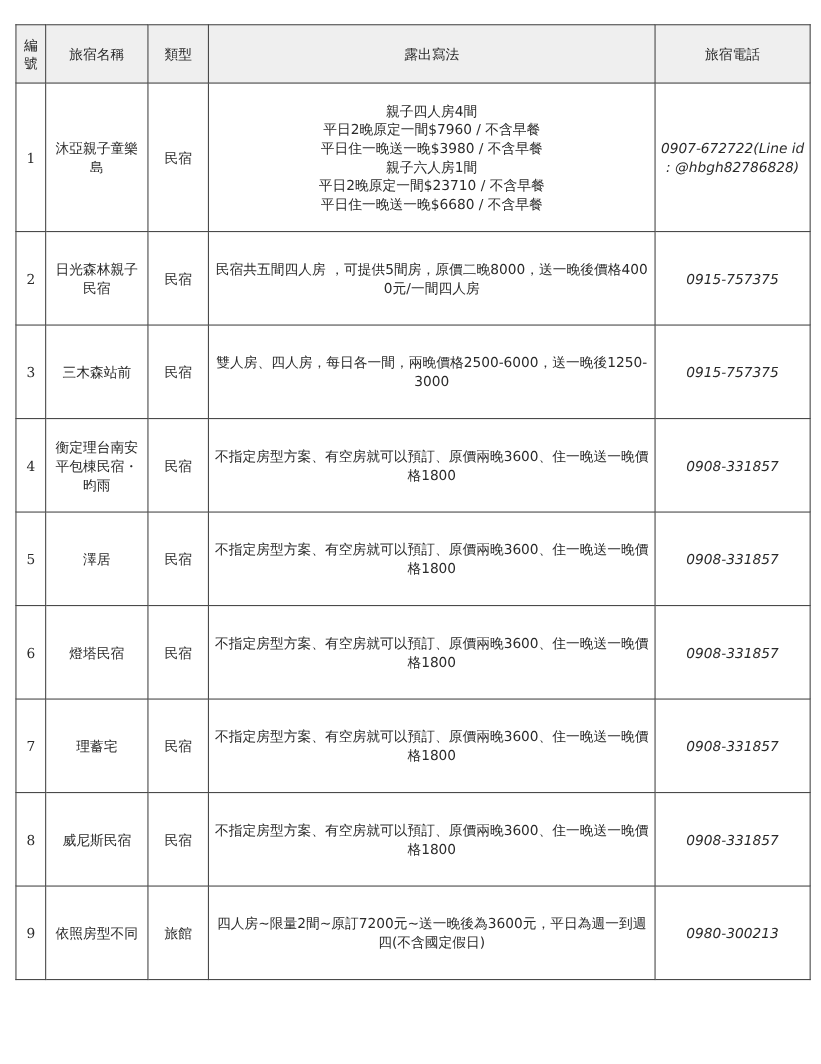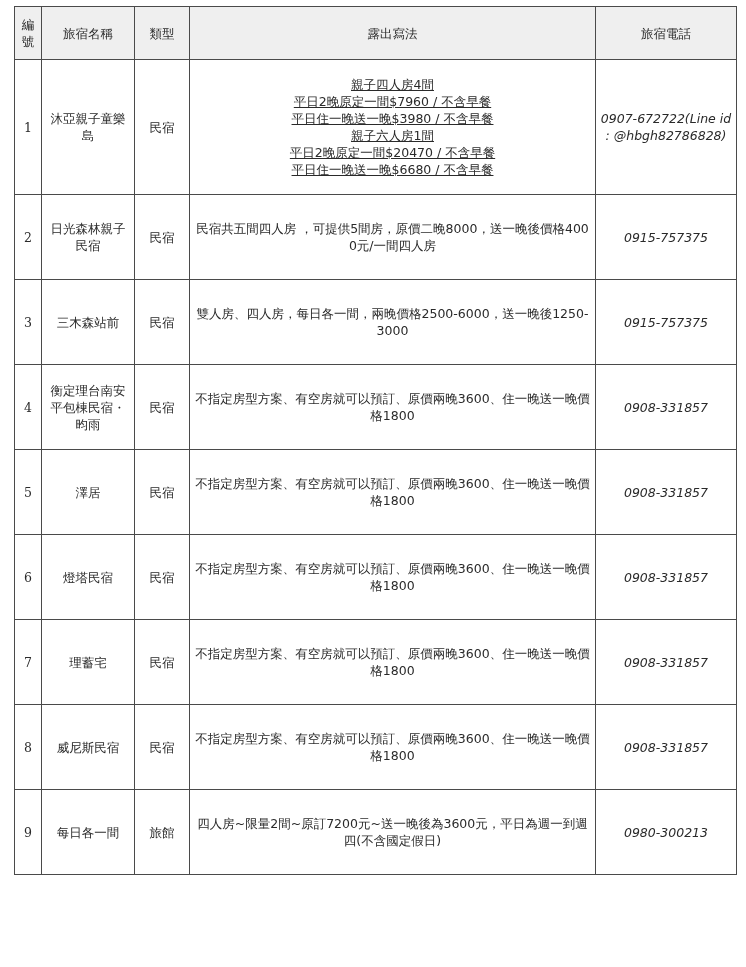--- a/index.html
+++ b/index.html
@@ -11,21 +11,21 @@
       width: 746px;
       height: 967px;
       position: relative;
       overflow: hidden;
       font-family: "DejaVu Sans", "Liberation Sans", sans-serif;
       color: #2a2a2a;
     }
     table.offer-table {
       position: absolute;
       left: 14px;
-      top: 6px;
+      top: 22px;
       border-collapse: collapse;
       table-layout: fixed;
       width: 722px;
     }
     table.offer-table td, table.offer-table th {
       border: 1px solid #4a4a4a;
       font-weight: normal;
       font-size: 12.5px;
       line-height: 17px;
       vertical-align: middle;
@@ -46,21 +46,21 @@
       font-size: 14px;
     }
     th.col-no {
       line-height: 18px;
       font-size: 12.5px;
     }
     tr.row-tall td { height: 134px; }
     tr.row td { height: 84px; }
     td.col-desc { font-size: 12px; line-height: 17px; }
     td.col-phone { font-size: 12.5px; line-height: 17px; font-style: italic; }
-    .desc-line { display: block; text-decoration: underline; }
+    .desc-line { display: block; }
   </style>
 </head>
 <body>
 
 <table class="offer-table">
   <colgroup>
     <col style="width:27px">
     <col style="width:93px">
     <col style="width:55px">
     <col style="width:406px">
@@ -78,21 +78,21 @@
   <tbody>
     <tr class="row-tall">
       <td class="col-no">1</td>
       <td>沐亞親子童樂島</td>
       <td>民宿</td>
       <td class="col-desc">
         <span class="desc-line">親子四人房4間</span>
         <span class="desc-line">平日2晚原定一間$7960 / 不含早餐</span>
         <span class="desc-line">平日住一晚送一晚$3980 / 不含早餐</span>
         <span class="desc-line">親子六人房1間</span>
-        <span class="desc-line">平日2晚原定一間$20470 / 不含早餐</span>
+        <span class="desc-line">平日2晚原定一間$23710 / 不含早餐</span>
         <span class="desc-line">平日住一晚送一晚$6680 / 不含早餐</span>
       </td>
       <td class="col-phone">0907-672722(Line id : @hbgh82786828)</td>
     </tr>
     <tr class="row">
       <td class="col-no">2</td>
       <td>日光森林親子民宿</td>
       <td>民宿</td>
       <td class="col-desc">民宿共五間四人房 ，可提供5間房，原價二晚8000，送一晚後價格4000元/一間四人房</td>
       <td class="col-phone">0915-757375</td>
@@ -134,19 +134,19 @@
     </tr>
     <tr class="row">
       <td class="col-no">8</td>
       <td>威尼斯民宿</td>
       <td>民宿</td>
       <td class="col-desc">不指定房型方案、有空房就可以預訂、原價兩晚3600、住一晚送一晚價格1800</td>
       <td class="col-phone">0908-331857</td>
     </tr>
     <tr class="row">
       <td class="col-no">9</td>
-      <td>每日各一間</td>
+      <td>依照房型不同</td>
       <td>旅館</td>
       <td class="col-desc">四人房~限量2間~原訂7200元~送一晚後為3600元，平日為週一到週四(不含國定假日)</td>
       <td class="col-phone">0980-300213</td>
     </tr>
   </tbody>
 </table>
 
 </body></html>

